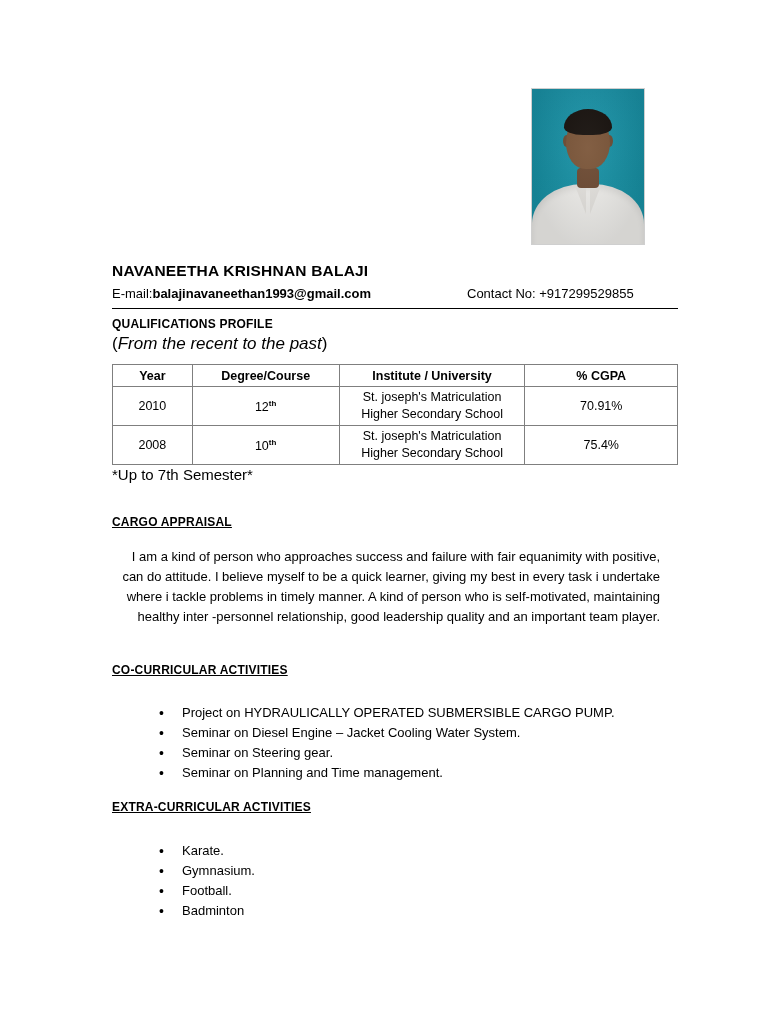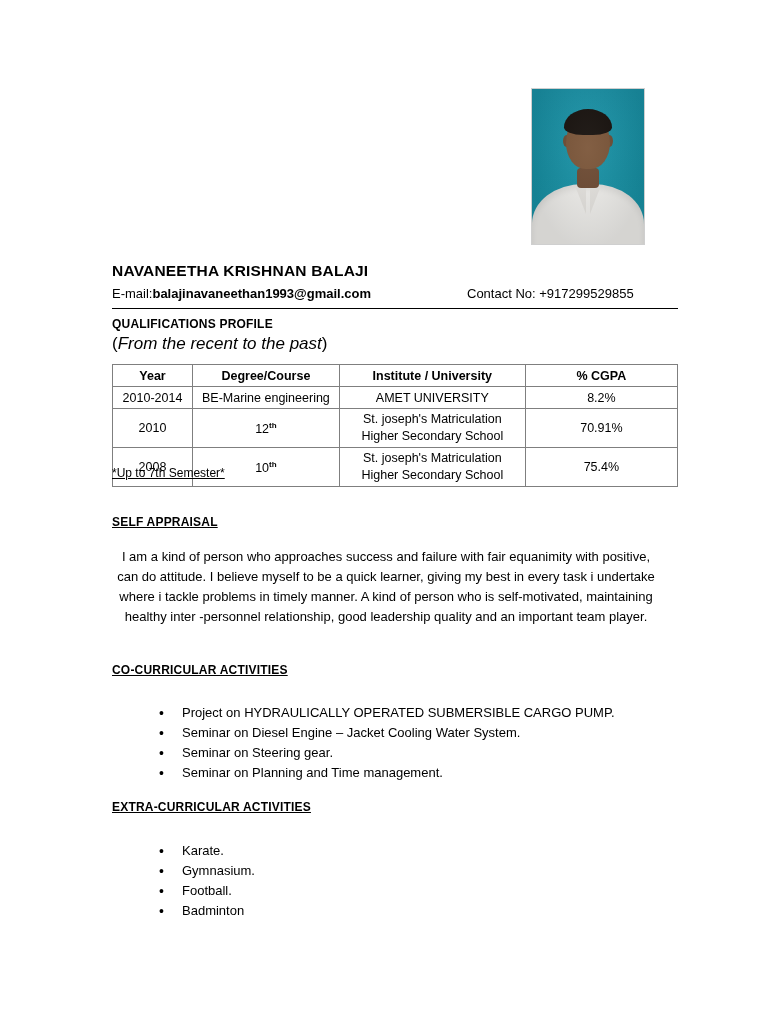--- a/index.html
+++ b/index.html
@@ -189,40 +189,39 @@
   .col1 { width: 76px; }
   .col2 { width: 144px; }
   .col3 { width: 190px; }
   .col4 { width: 156px; }
   sup { font-size: 8px; vertical-align: super; font-weight: bold; }
 
   .note {
     position: absolute;
     left: 0;
     top: 466px;
-    font-size: 12px;
-    text-decoration: underline;
+    font-size: 15px;
   }
 
   
   .sec-head {
     position: absolute;
     left: 0;
     font-size: 12px;
     font-weight: bold;
     text-decoration: underline;
     letter-spacing: .2px;
   }
   .para {
     position: absolute;
     left: 0;
     width: 548px;
     font-size: 13px;
     line-height: 20px;
-    text-align: center;
+    text-align: right;
   }
   ul.bullets {
     position: absolute;
     left: 0;
     margin: 10px;
     padding-left: 60px;
     list-style: none;
     font-size: 13px;
   }
   ul.bullets li {
@@ -273,26 +272,20 @@
     <table class="qual">
       <thead>
         <tr>
           <th class="col1">Year</th>
           <th class="col2">Degree/Course</th>
           <th class="col3">Institute / University</th>
           <th class="col4">%  CGPA</th>
         </tr>
       </thead>
       <tbody>
-        <tr>
-          <td>2010-2014</td>
-          <td>BE-Marine engineering</td>
-          <td>AMET UNIVERSITY</td>
-          <td>8.2%</td>
-        </tr>
         <tr>
           <td class="tall">2010</td>
           <td class="tall"><span>12</span><sup>th</sup></td>
           <td class="tall">
             <div>St. joseph's Matriculation</div>
             <div>Higher Secondary School</div>
           </td>
           <td class="tall">70.91%</td>
         </tr>
         <tr>
@@ -302,21 +295,21 @@
             <div>St. joseph's Matriculation</div>
             <div>Higher Secondary School</div>
           </td>
           <td class="tall">75.4%</td>
         </tr>
       </tbody>
     </table>
 
     <div class="note">*Up to 7th Semester*</div>
 
-    <div class="sec-head" style="top:515px;">SELF APPRAISAL</div>
+    <div class="sec-head" style="top:515px;">CARGO APPRAISAL</div>
     <div class="para" style="top:547px;">I am a kind of person who approaches success and failure with fair equanimity with positive, can do attitude. I believe myself to be a quick learner, giving my best in every task i undertake where i tackle problems in timely manner. A kind of person who is self-motivated, maintaining healthy inter -personnel relationship, good leadership quality and an important team player.</div>
 
     <div class="sec-head" style="top:663px;">CO-CURRICULAR ACTIVITIES</div>
     <ul class="bullets" style="top:693px;">
       <li> Project on HYDRAULICALLY OPERATED SUBMERSIBLE CARGO PUMP.</li>
       <li>Seminar on Diesel Engine – Jacket Cooling Water System.</li>
       <li>Seminar on Steering gear.</li>
       <li>Seminar on Planning and Time management.</li>
     </ul>
 

